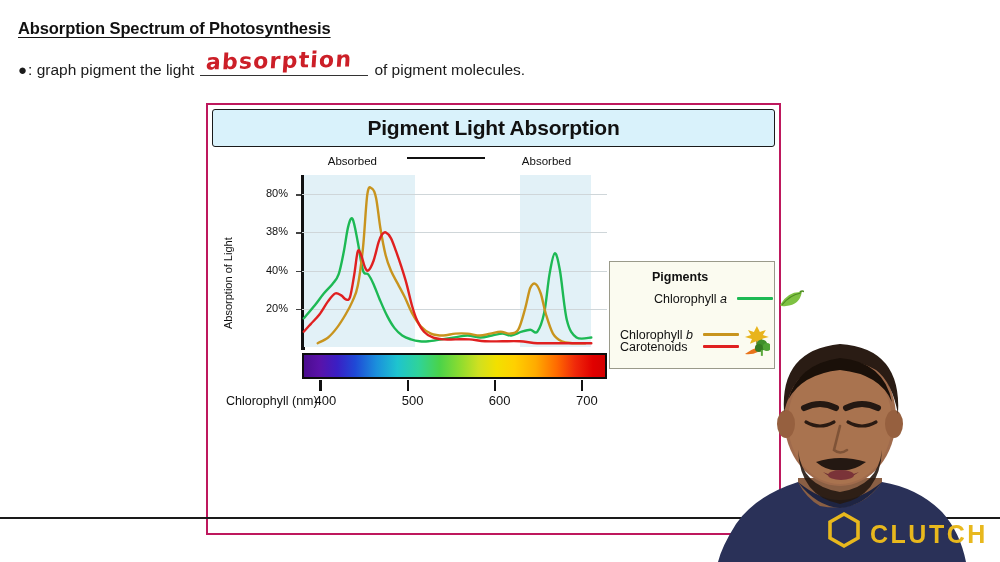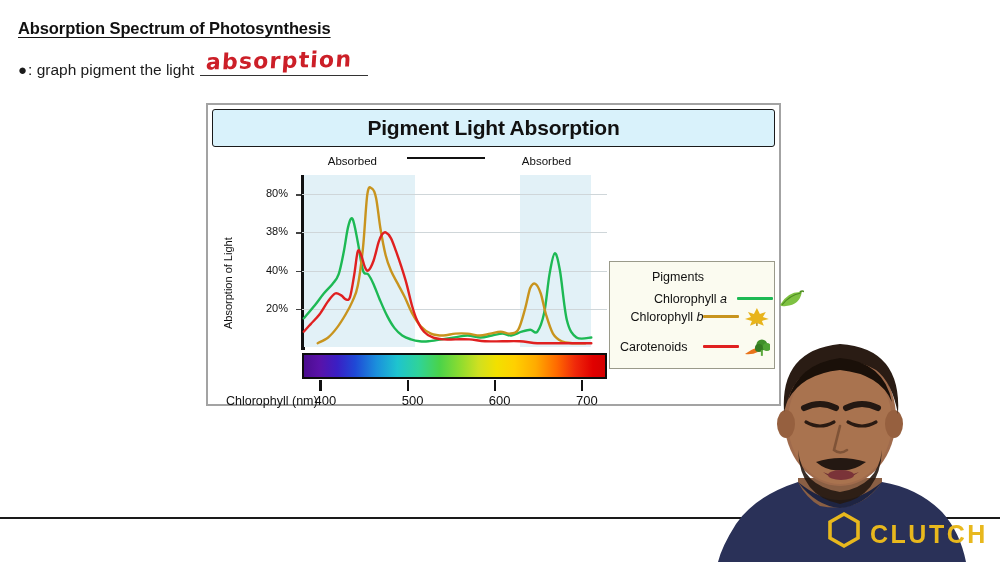--- a/index.html
+++ b/index.html
@@ -43,22 +43,22 @@
     font-family: "DejaVu Sans", sans-serif;
     font-weight: 600; letter-spacing: 1.2px;
     transform: skewX(-5deg) rotate(-1.2deg);
     white-space: nowrap;
   }
   #bullet-tail { }
 
   
   #figure {
     position: absolute; left: 206px; top: 103px;
-    width: 575px; height: 303px;
-    border: 2px solid #a3a3a3; background: #fff;
+    width: 575px; height: 432px;
+    border: 2px solid #be185d; background: #fff;
   }
   #fig-titlebar {
     position: absolute; left: 4px; top: 4px;
     width: 563px; height: 38px;
     background: #d9f2fb; border: 1.5px solid #1a1a1a;
     border-radius: 3px;
     display: flex; align-items: center; justify-content: center;
   }
   #fig-title {
     font-size: 21px; font-weight: bold; color: #111;
@@ -126,21 +126,21 @@
   }
 
   
   #legend {
     position: absolute; left: 401px; top: 110px;
     width: 166px; height: 108px;
     background: #fbfbf0; border: 1.5px solid #9a9a8a;
   }
   #legend-title {
     position: absolute; left: 14px; top: 8px;
-    font-size: 12.5px; font-weight: normal; color: #111; padding-left: 28px;
+    font-size: 12.5px; font-weight: bold; color: #111; padding-left: 28px;
   }
   .legend-row {
     position: absolute; left: 10px; width: 150px; height: 21px;
     display: flex; align-items: center;
   }
   .legend-text { font-size: 12.5px; color: #111; white-space: nowrap; width: 84px; }
   .legend-text em { font-style: italic; }
   .legend-swatch { width: 36px; height: 3.5px; border-radius: 1px; }
   .legend-icon { width: 26px; height: 20px; margin-left: 5px; }
 
@@ -157,20 +157,21 @@
 
   <div id="heading">Absorption Spectrum of Photosynthesis</div>
 
   <div id="bullet-line">
     <span id="bullet-dot">●</span>
     <span id="bullet-mid">: graph pigment the light</span>
     <span class="blank-wrap">
       <span class="handwrite">absorption</span>
       <span class="blank-rule"></span>
     </span>
+    <span id="bullet-tail">of pigment molecules.</span>
   </div>
 
   <div id="figure">
 
     <div id="fig-titlebar">
       <span id="fig-title">Pigment Light Absorption</span>
     </div>
 
     <div id="plot-area">
 
@@ -228,21 +229,21 @@
         <div id="legend-rows">
             <div class="legend-row" style="top: 26px; margin-left: 34px;">
               <span class="legend-text">Chlorophyll <em>a</em></span>
               <span class="legend-swatch" style="background: rgb(29, 185, 84);"></span>
               <span class="legend-icon"><svg viewBox="0 0 26 20">
                   <path d="M2 16 Q10 2 24 3 Q22 16 8 17 Q4 18 2 16 Z" fill="#7ec142"></path>
                   <path d="M4 16 Q12 6 23 4" stroke="#4e8c22" stroke-width="1.1" fill="none"></path>
                   <path d="M22 3 Q25 1 26 3" stroke="#4e8c22" stroke-width="1.6" fill="none"></path>
                 </svg></span>
             </div>
-            <div class="legend-row" style="top: 44px; text-align: right;">
+            <div class="legend-row" style="top: 62px;">
               <span class="legend-text">Chlorophyll <em>b</em></span>
               <span class="legend-swatch" style="background: rgb(200, 148, 30);"></span>
               <span class="legend-icon"><svg viewBox="0 0 26 20">
                   <path d="M13 1 L16 7 L22 5 L19 10 L25 12 L18 14 L20 19 L13 16 L6 19 L8 14 L1 12 L7 10 L4 5 L10 7 Z" fill="#e8b41c"></path>
                   <path d="M13 16 L13 20" stroke="#a37a10" stroke-width="1.3"></path>
                 </svg></span>
             </div>
             <div class="legend-row" style="top: 74px;">
               <span class="legend-text">Carotenoids</span>
               <span class="legend-swatch" style="background: rgb(224, 32, 32);"></span>

